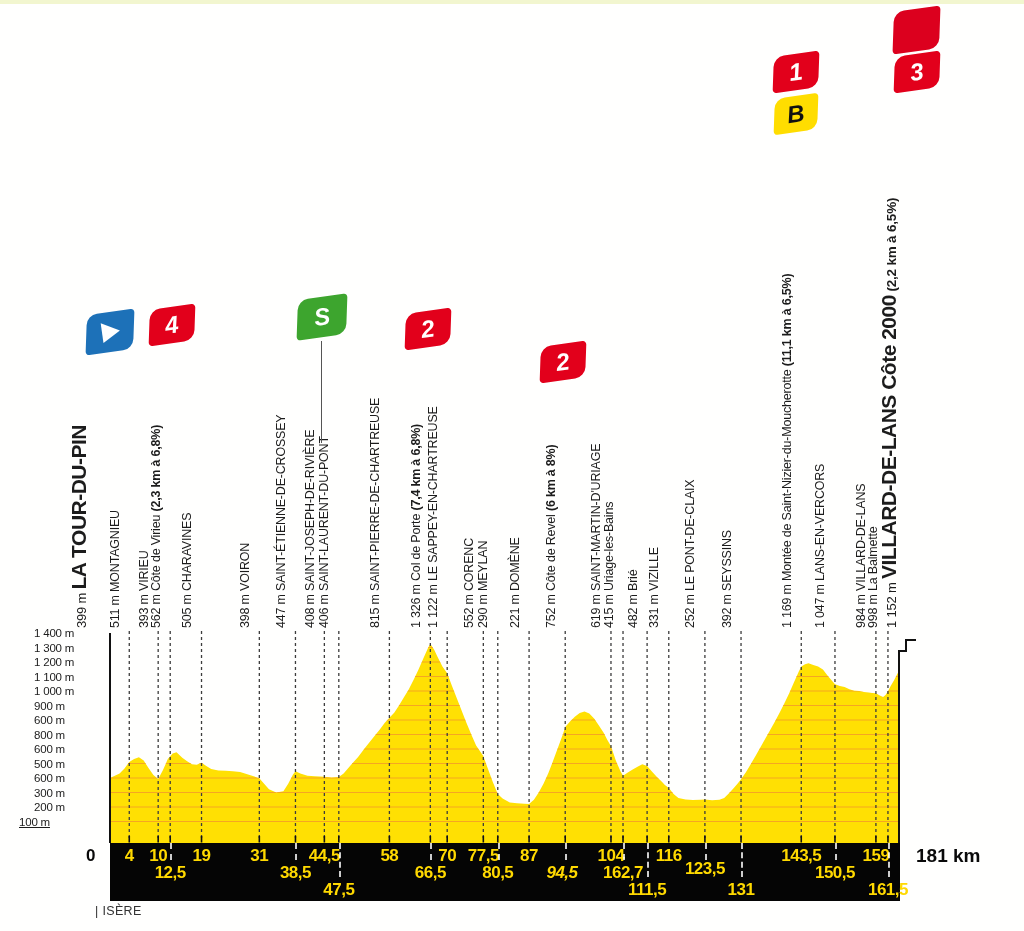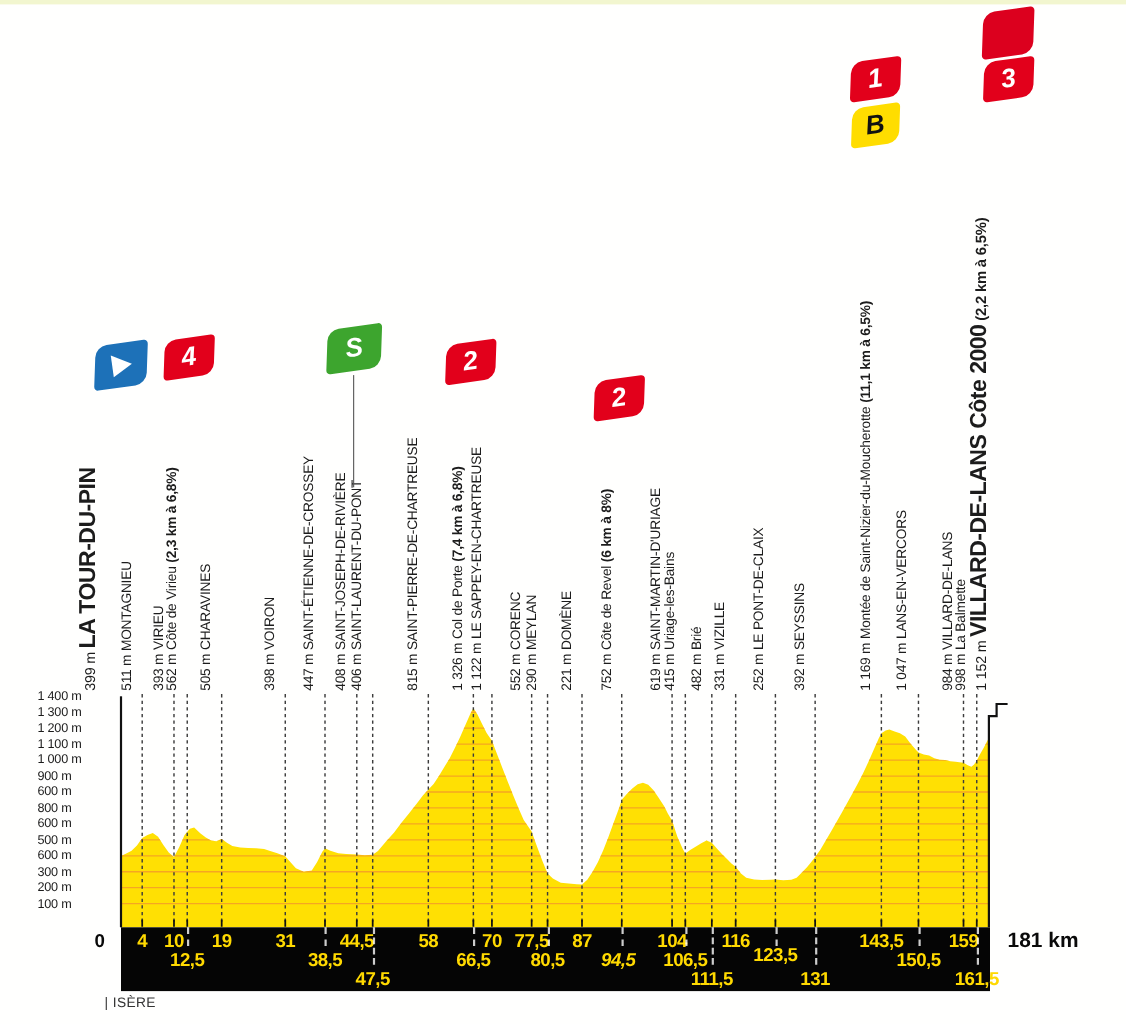--- a/index.html
+++ b/index.html
@@ -124,21 +124,21 @@
       <div class="yl" style="left: 34px; top: 670.5px;">1 100 m</div>
       <div class="yl" style="left: 34px; top: 685px;">1 000 m</div>
       <div class="yl" style="left: 34px; top: 699.5px;">900 m</div>
       <div class="yl" style="left: 34px; top: 714px;">600 m</div>
       <div class="yl" style="left: 34px; top: 728.5px;">800 m</div>
       <div class="yl" style="left: 34px; top: 743px;">600 m</div>
       <div class="yl" style="left: 34px; top: 757.5px;">500 m</div>
       <div class="yl" style="left: 34px; top: 772px;">600 m</div>
       <div class="yl" style="left: 34px; top: 786.5px;">300 m</div>
       <div class="yl" style="left: 34px; top: 801px;">200 m</div>
-      <div class="yl" style="left: 34px; top: 815.5px;">100 m</div>
+      <div class="yl" style="left: 19px; top: 815.5px; text-decoration: underline;">100 m</div>
     </div>
   <div id="wplabels">
       <div class="wp big" style="left: 94px; top: 628px; transform: translateY(-100%) rotate(-90deg); transform-origin: 0px 100%;"><span class="elev">399 m </span><span class="nm">LA TOUR-DU-PIN</span></div>
       <div class="wp" style="left: 121.768px; top: 628px; transform: translateY(-100%) rotate(-90deg); transform-origin: 0px 100%;"><span class="elev">511 m </span><span class="nm">MONTAGNIEU</span></div>
       <div class="wp" style="left: 150.671px; top: 628px; transform: translateY(-100%) rotate(-90deg); transform-origin: 0px 100%;"><span class="elev">393 m </span><span class="nm">VIRIEU</span></div>
       <div class="wp" style="left: 162.713px; top: 628px; transform: translateY(-100%) rotate(-90deg); transform-origin: 0px 100%;"><span class="elev">562 m </span><span class="nm">Côte de Virieu</span><span class="climb"> (2,3 km à 6,8%)</span></div>
       <div class="wp" style="left: 194.024px; top: 628px; transform: translateY(-100%) rotate(-90deg); transform-origin: 0px 100%;"><span class="elev">505 m </span><span class="nm">CHARAVINES</span></div>
       <div class="wp" style="left: 251.829px; top: 628px; transform: translateY(-100%) rotate(-90deg); transform-origin: 0px 100%;"><span class="elev">398 m </span><span class="nm">VOIRON</span></div>
       <div class="wp" style="left: 287.957px; top: 628px; transform: translateY(-100%) rotate(-90deg); transform-origin: 0px 100%;"><span class="elev">447 m </span><span class="nm">SAINT-ÉTIENNE-DE-CROSSEY</span></div>
       <div class="wp" style="left: 316.86px; top: 628px; transform: translateY(-100%) rotate(-90deg); transform-origin: 0px 100%;"><span class="elev">408 m </span><span class="nm">SAINT-JOSEPH-DE-RIVIÈRE</span></div>
@@ -207,21 +207,21 @@
       <div class="km" style="left: 320.335px; top: 20px;">66,5</div>
       <div class="km" style="left: 337.195px; top: 3px;">70</div>
       <div class="km" style="left: 373.323px; top: 3px;">77,5</div>
       <div class="bdash" style="left: 387.774px; top: 0px; height: 17px;"></div>
       <div class="km" style="left: 387.774px; top: 20px;">80,5</div>
       <div class="km" style="left: 419.085px; top: 3px;">87</div>
       <div class="bdash" style="left: 455.213px; top: 0px; height: 17px;"></div>
       <div class="km" style="left: 452px; top: 20px; font-style: italic;">94,5</div>
       <div class="km" style="left: 500.976px; top: 3px;">104</div>
       <div class="bdash" style="left: 513.018px; top: 0px; height: 17px;"></div>
-      <div class="km" style="left: 513.018px; top: 20px;">106,5</div>
+      <div class="km" style="left: 513.018px; top: 20px;">162,7</div>
       <div class="bdash" style="left: 537.104px; top: 0px; height: 34px;"></div>
       <div class="km" style="left: 537.104px; top: 37px;">111,5</div>
       <div class="km" style="left: 558.78px; top: 3px;">116</div>
       <div class="bdash" style="left: 594.909px; top: 0px; height: 17px;"></div>
       <div class="km" style="left: 594.909px; top: 16px;">123,5</div>
       <div class="bdash" style="left: 631.037px; top: 0px; height: 34px;"></div>
       <div class="km" style="left: 631.037px; top: 37px;">131</div>
       <div class="km" style="left: 691.25px; top: 3px;">143,5</div>
       <div class="bdash" style="left: 724.97px; top: 0px; height: 17px;"></div>
       <div class="km" style="left: 724.97px; top: 20px;">150,5</div>

